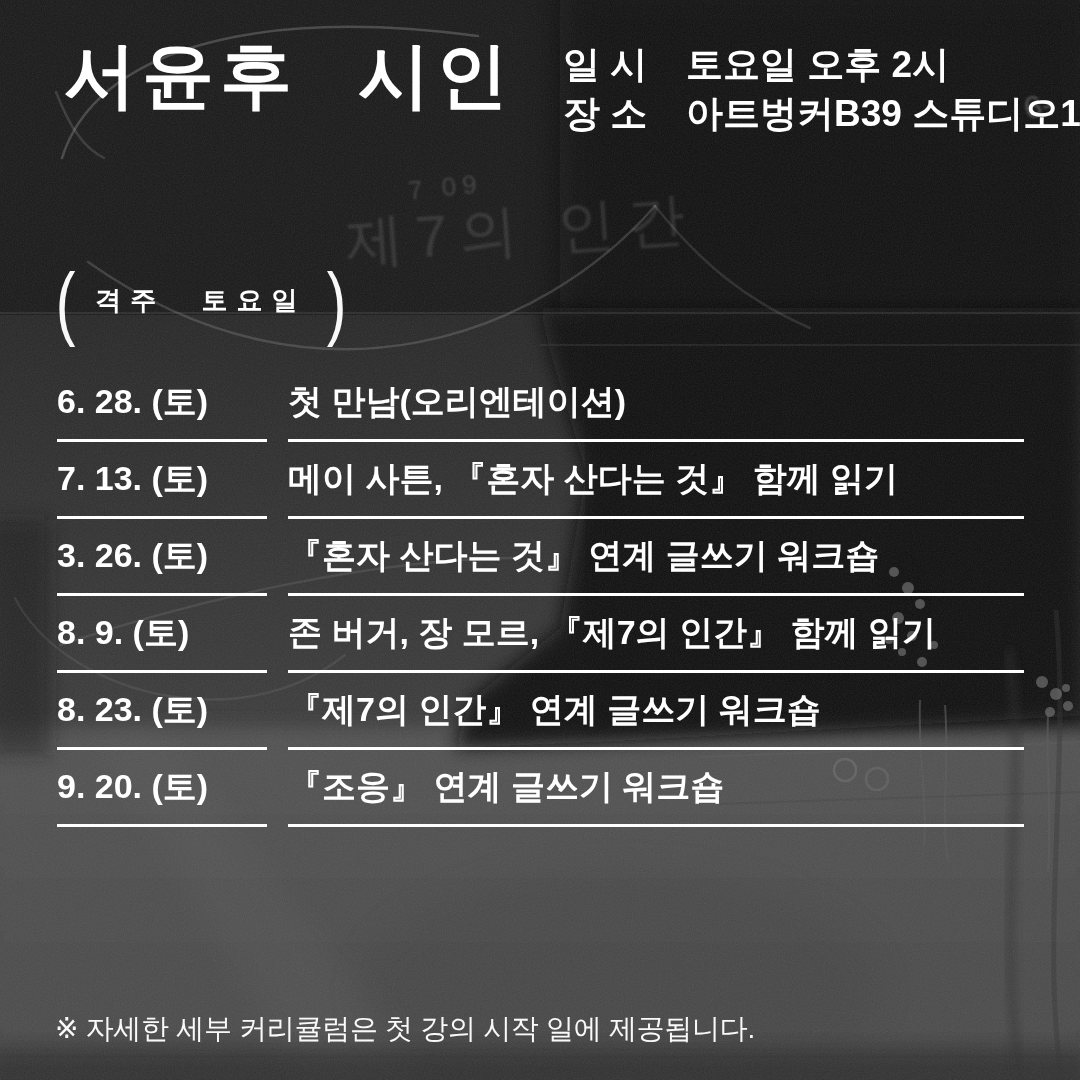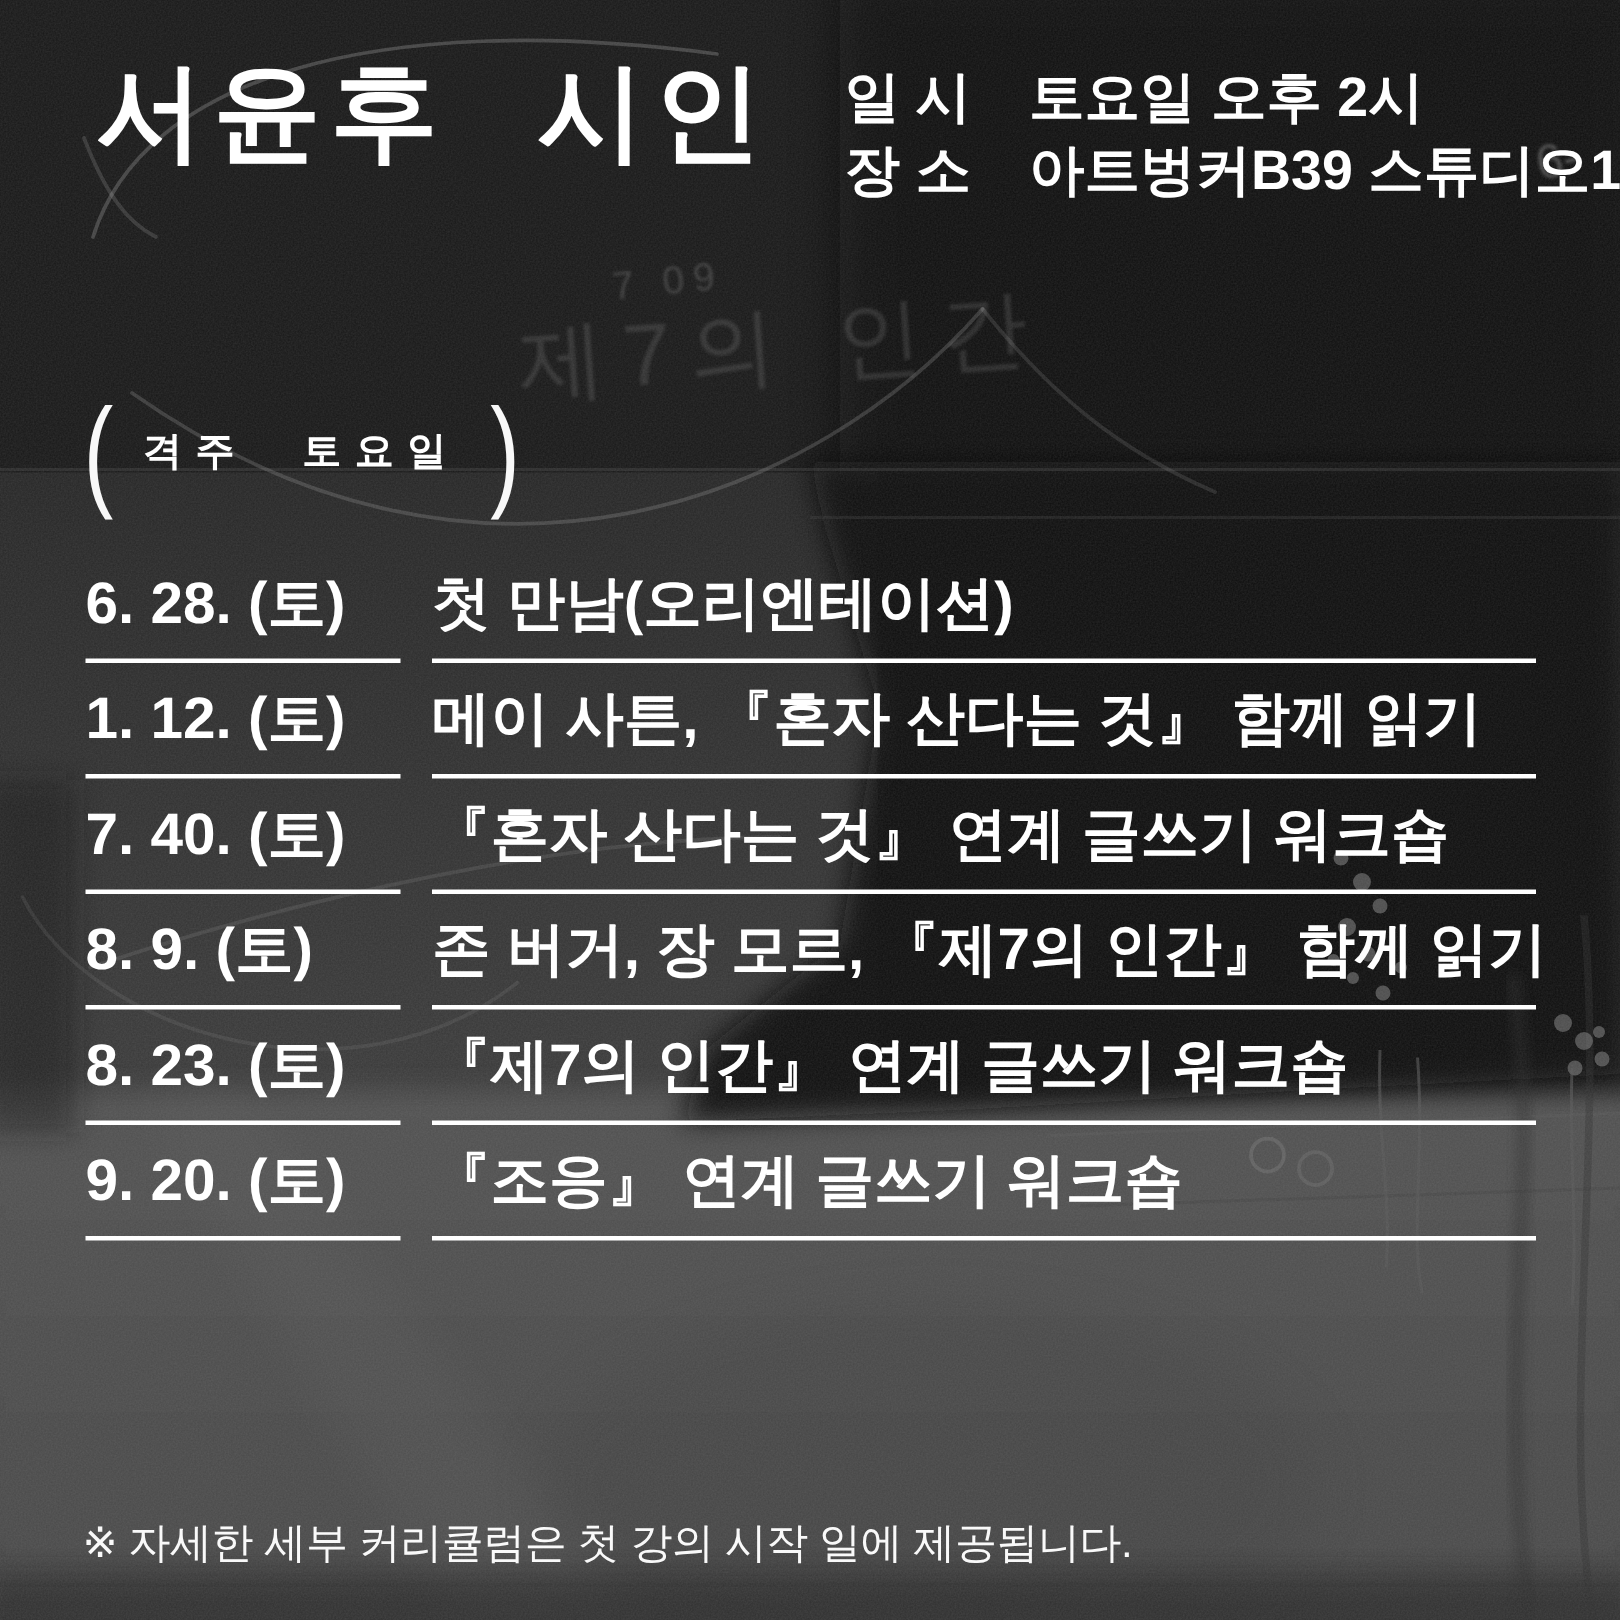--- a/index.html
+++ b/index.html
@@ -27,21 +27,21 @@
   
   .freq{position:absolute;left:52px;top:258px;height:88px;display:flex;align-items:center;white-space:nowrap}
   .freq .bracket{font-size:82px;font-weight:400;line-height:1;transform:scaleX(.72);opacity:.97}
   .freq .freq-text{font-size:26px;font-weight:600;letter-spacing:9px;word-spacing:20px;margin:0 16px;padding-bottom:4px}
   
   .schedule{position:absolute;left:57px;top:365px;width:967px}
   .s-row{display:grid;grid-template-columns:210px 736px;column-gap:21px}
   .s-cell{
     height:74px;display:flex;align-items:center;
     border-bottom:3px solid #ffffff;
-    font-size:39px;font-weight:700;white-space:nowrap;
+    font-size:34px;font-weight:700;white-space:nowrap;
   }
   
   .footnote{position:absolute;left:55px;top:1010px;font-size:28px;font-weight:500;letter-spacing:-0.3px;opacity:.97;white-space:nowrap}
 </style>
 </head>
 <body>
 
 <svg class="bg" viewBox="0 0 1080 1080" preserveAspectRatio="none" aria-hidden="true">
   <defs>
     <filter id="b4" x="-30%" y="-30%" width="160%" height="160%">
@@ -150,26 +150,26 @@
   <span class="bracket">)</span>
 </div>
 
 <div class="schedule">
   <div class="s-row">
     <div class="s-cell s-date">6. 28. (토)</div>
     <div class="s-cell s-desc">첫 만남(오리엔테이션)</div>
   </div>
 
   <div class="s-row">
-    <div class="s-cell s-date">1. 12. (토)</div>
+    <div class="s-cell s-date">7. 13. (토)</div>
     <div class="s-cell s-desc">메이 사튼, 『혼자 산다는 것』 함께 읽기</div>
   </div>
 
   <div class="s-row">
-    <div class="s-cell s-date">7. 40. (토)</div>
+    <div class="s-cell s-date">3. 26. (토)</div>
     <div class="s-cell s-desc">『혼자 산다는 것』 연계 글쓰기 워크숍</div>
   </div>
 
   <div class="s-row">
     <div class="s-cell s-date">8. 9. (토)</div>
     <div class="s-cell s-desc">존 버거, 장 모르, 『제7의 인간』 함께 읽기</div>
   </div>
 
   <div class="s-row">
     <div class="s-cell s-date">8. 23. (토)</div>

